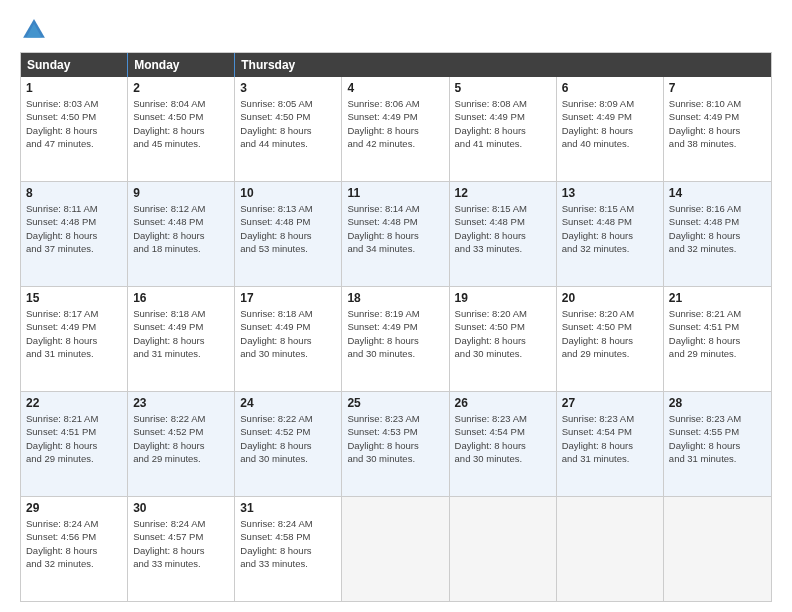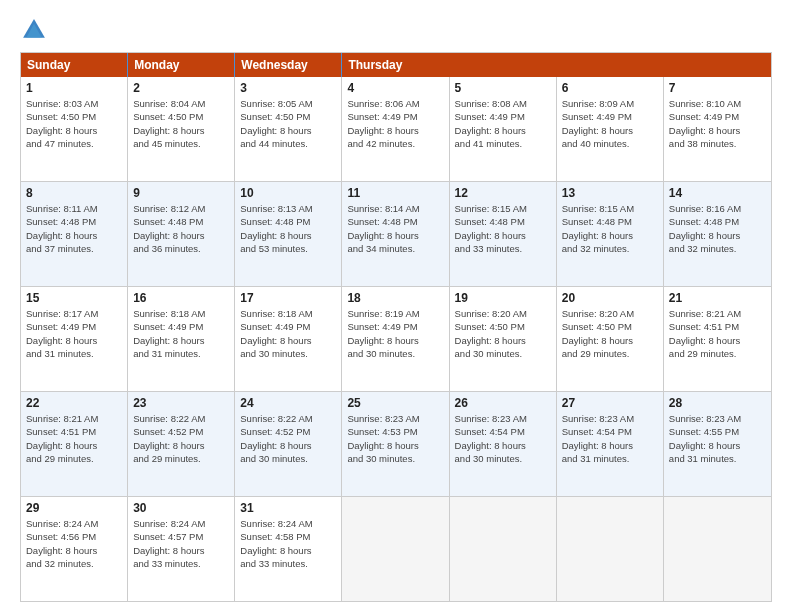--- a/index.html
+++ b/index.html
@@ -56,21 +56,21 @@
     }
     .calendar {
       flex: 1;
       display: flex;
       flex-direction: column;
       border: 1px solid #ccc;
     }
     .cal-header {
       display: grid;
       grid-template-columns: repeat(7, 1fr);
-      background: #c2410c;
+      background: #404040;
     }
     .cal-header-cell {
       color: #fff;
       font-weight: bold;
       font-size: 12px;
       padding: 5px 6px;
       text-align: left;
       border-right: 1px solid #4a8fd5;
     }
     .cal-header-cell:last-child { border-right: none; }
@@ -126,21 +126,20 @@
     <div class="title-block">
       <div class="main-title"></div>
       <div class="subtitle"></div>
     </div>
   </div>
 
   <div class="calendar">
     <div class="cal-header">
     <div class="cal-header-cell">Sunday</div>
         <div class="cal-header-cell">Monday</div>
-        <div class="cal-header-cell">Wednesday</div>
         <div class="cal-header-cell">Thursday</div>
       </div>
     <div class="cal-body">
     <div class="cal-row">
           <div class="cal-cell">
             <div class="day-num">1</div>
             <div class="cell-line">Sunrise: 8:03 AM</div>
             <div class="cell-line">Sunset: 4:50 PM</div>
             <div class="cell-line">Daylight: 8 hours</div>
             <div class="cell-line">and 47 minutes.</div>
@@ -194,21 +193,21 @@
             <div class="cell-line">Sunrise: 8:11 AM</div>
             <div class="cell-line">Sunset: 4:48 PM</div>
             <div class="cell-line">Daylight: 8 hours</div>
             <div class="cell-line">and 37 minutes.</div>
           </div>
           <div class="cal-cell alt-row">
             <div class="day-num">9</div>
             <div class="cell-line">Sunrise: 8:12 AM</div>
             <div class="cell-line">Sunset: 4:48 PM</div>
             <div class="cell-line">Daylight: 8 hours</div>
-            <div class="cell-line">and 36 minutes.</div>
+            <div class="cell-line">and 18 minutes.</div>
           </div>
           <div class="cal-cell alt-row">
             <div class="day-num">10</div>
             <div class="cell-line">Sunrise: 8:13 AM</div>
             <div class="cell-line">Sunset: 4:48 PM</div>
             <div class="cell-line">Daylight: 8 hours</div>
             <div class="cell-line">and 53 minutes.</div>
           </div>
           <div class="cal-cell alt-row">
             <div class="day-num">11</div>

